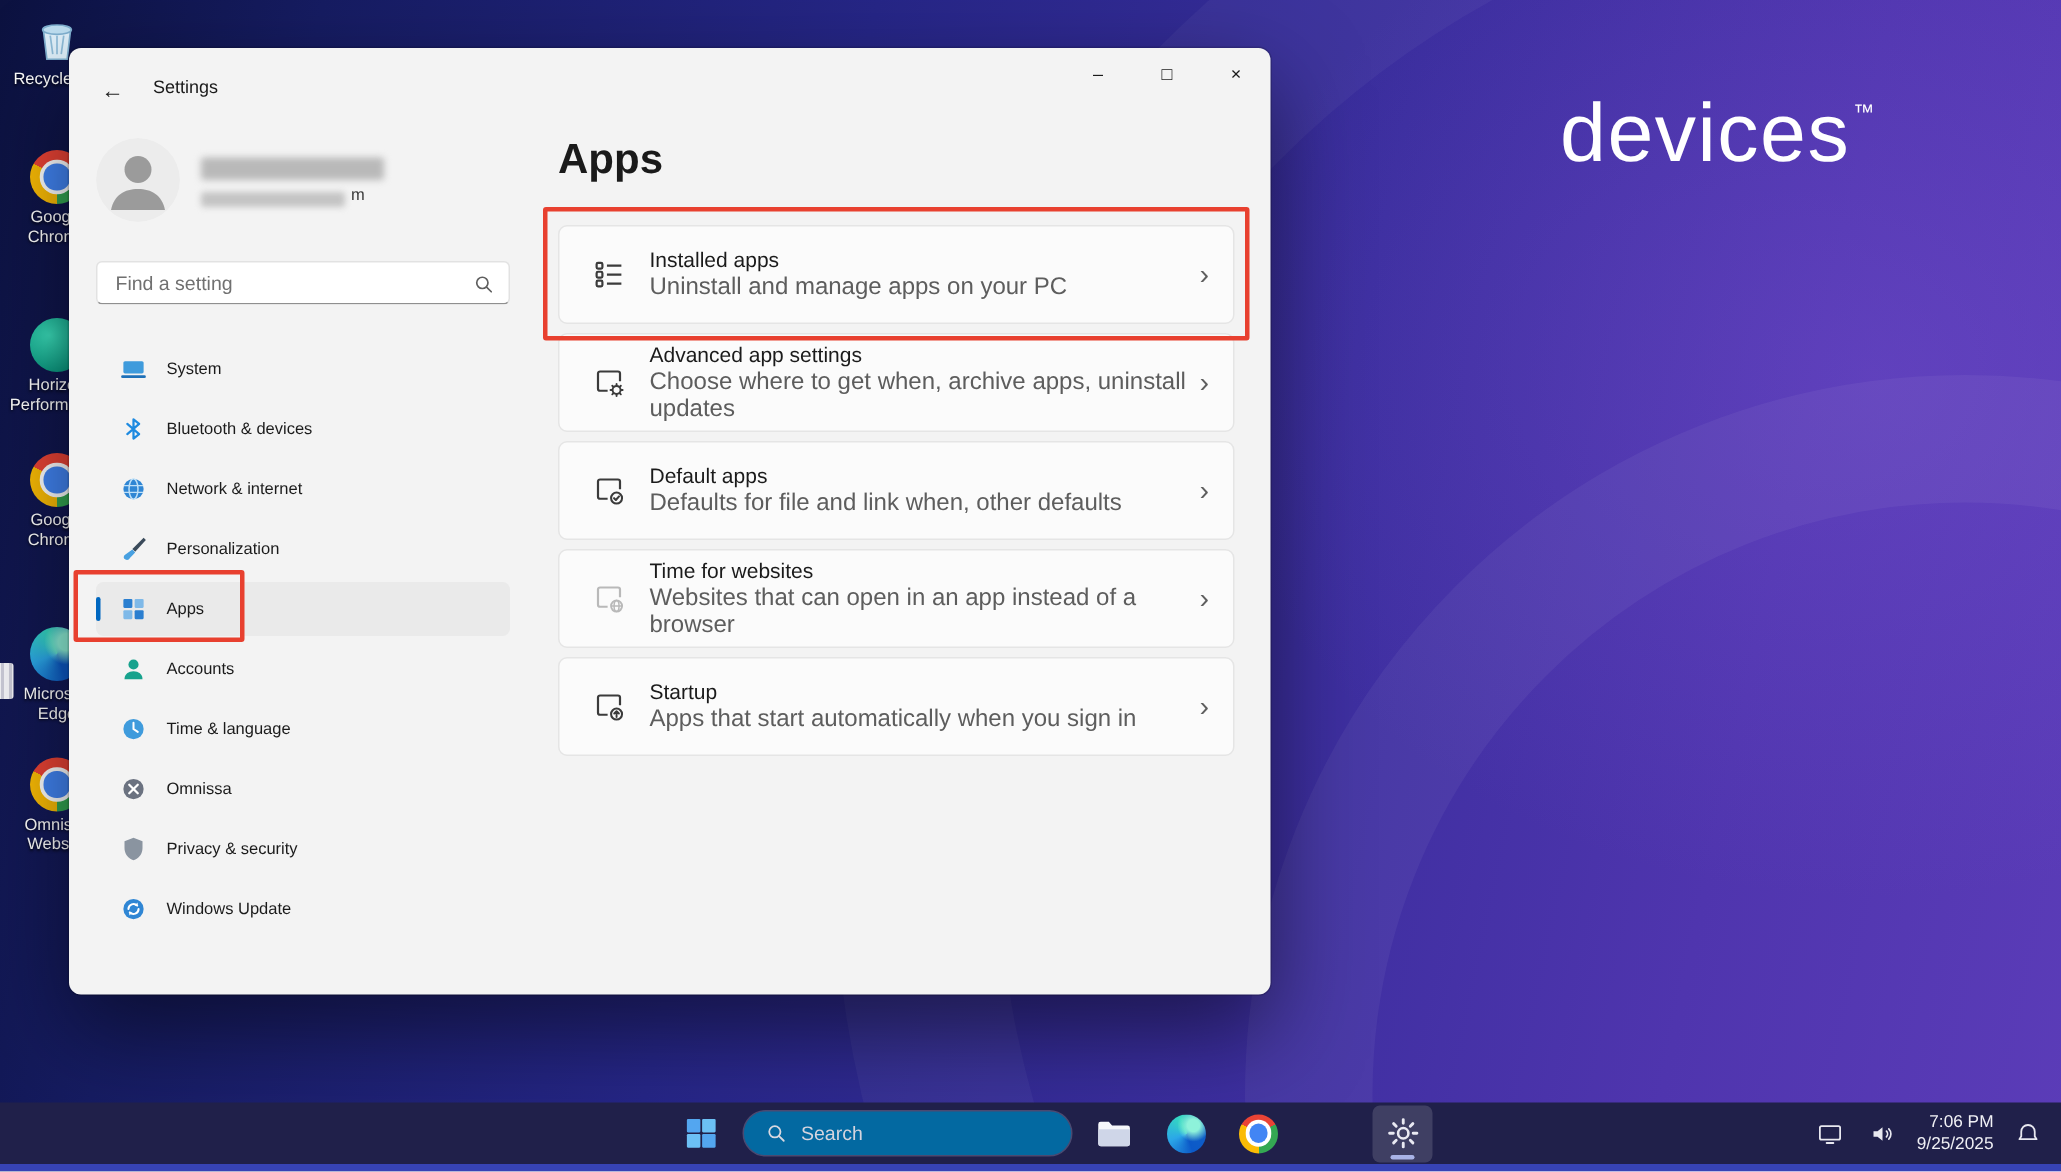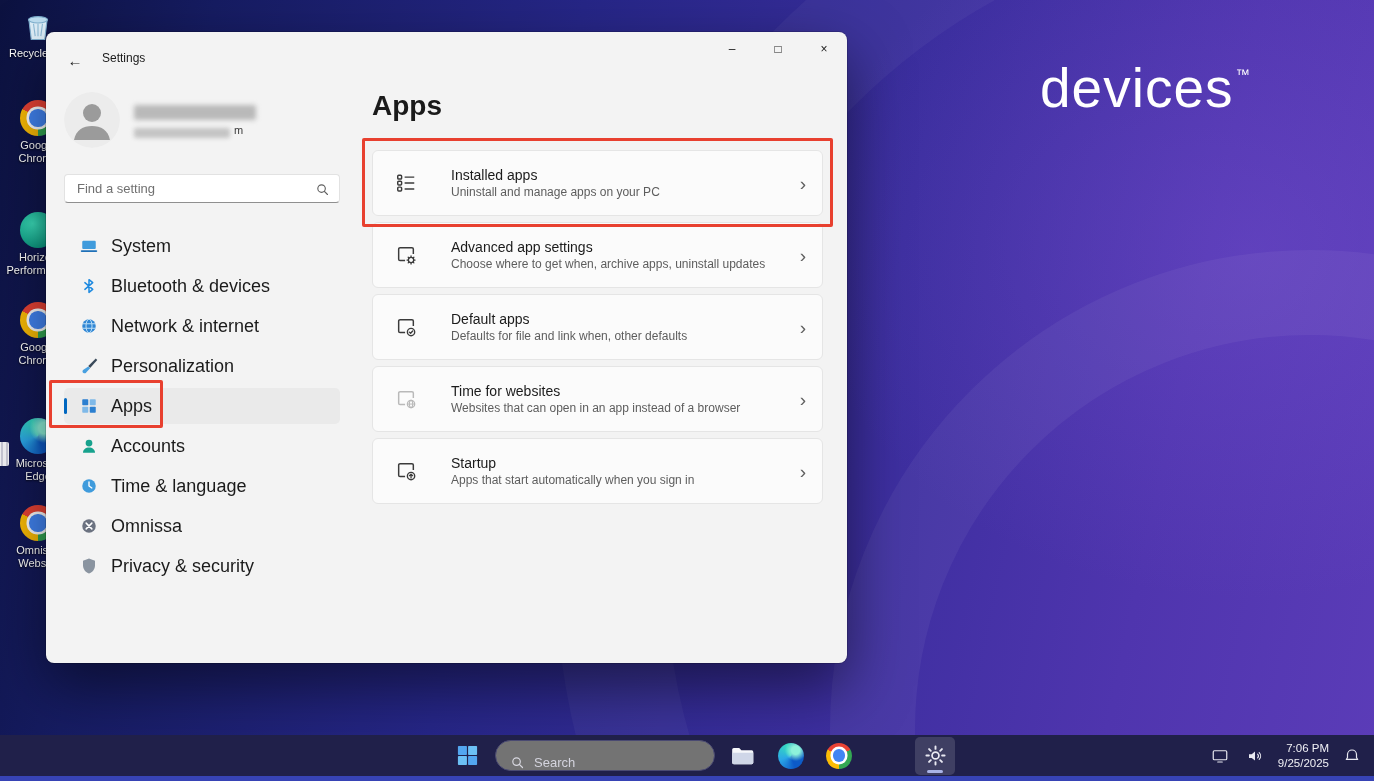--- a/index.html
+++ b/index.html
@@ -65,51 +65,51 @@
   .search-input::placeholder { color:#707070; }
   .search-mag { position:absolute; right:9px; top:7px; }
 
   .nav { position:absolute; left:18px; top:150px; width:276px; display:flex; flex-direction:column; gap:4px; }
   .nav-item { position:relative; height:36px; display:flex; align-items:center; padding-left:16px;
     border-radius:5px; cursor:pointer; }
   .nav-item.selected { background:#eaeaea; }
   .nav-item.selected .nav-ind { position:absolute; left:0; top:10px; width:3px; height:16px;
     border-radius:2px; background:#0067c0; }
   .nav-ico { width:18px; height:18px; margin-right:13px; display:flex; align-items:center; justify-content:center; }
-  .nav-label { font-size:18px; color:#1b1b1b; }
+  .nav-label { font-size:11px; color:#1b1b1b; }
 
   
   .content { position:absolute; left:325px; top:46px; right:0; bottom:0; }
   .page-title { position:absolute; left:1px; top:12px; font-size:28px; font-weight:600; color:#1a1a1a; }
   .cards { position:absolute; left:1px; top:72px; width:451px; display:flex; flex-direction:column; gap:6px; }
   .card { height:66px; background:#fbfbfb; border:1px solid #e5e5e5; border-radius:6px;
     display:flex; align-items:center; padding:0 16px 0 22px; cursor:pointer; }
   .card-ico { width:22px; height:22px; margin-right:16px; flex:0 0 auto; }
-  .card-text { display:flex; flex-direction:column; gap:2px;margin-left:18px; }
+  .card-text { display:flex; flex-direction:column; gap:2px; }
   .card-title { font-size:14px; color:#1b1b1b; }
-  .card-sub { font-size:12px; color:#5d5d5d; }
+  .card-sub { font-size:16px; color:#5d5d5d; }
   .card-chev { margin-left:auto; font-size:19px; color:#5f5f5f; line-height:1; }
 
   
   .anno { position:absolute; border:3px solid #e8402f; border-radius:2px; z-index:20; pointer-events:none; }
   .anno-nav { left:49px; top:380px; width:114px; height:48px; }
   .anno-card { left:362px; top:138px; width:471px; height:89px; }
 
   
   .taskbar { position:absolute; left:0; right:0; bottom:5px; height:41px; background:#20204a; z-index:30; }
   .bottom-strip { position:absolute; left:0; right:0; bottom:0; height:5px; background:#3743b5; z-index:29; }
   .tb-center { position:absolute; left:447px; top:0; height:41px; display:flex; align-items:center; gap:8px; }
   .tb-btn { width:40px; height:38px; border-radius:5px; display:flex; align-items:center; justify-content:center;
     position:relative; cursor:pointer; }
   .tb-btn.active { background:rgba(255,255,255,0.14); }
   .tb-btn.active::after { content:""; position:absolute; bottom:2px; left:50%; transform:translateX(-50%);
     width:16px; height:3px; border-radius:2px; background:#a9b3e6; }
   .tb-settings-gap { margin-left:48px; }
-  .search-pill { width:220px; height:31px; border-radius:16px; background:#737373; border:1px solid #4a4a72;
-    display:flex; align-items:flex-end; gap:9px; padding:0 14px; cursor:pointer; }
+  .search-pill { width:220px; height:31px; border-radius:16px; background:#0369a1; border:1px solid #4a4a72;
+    display:flex; align-items:center; gap:9px; padding:0 14px; cursor:pointer; }
   .search-pill span { font-size:13px; color:#d4d4de; }
   .tb-right { position:absolute; right:10px; top:0; height:41px; display:flex; align-items:center; gap:11px; }
   .tray-btn { display:flex; align-items:center; justify-content:center; padding:3px; border-radius:4px; cursor:pointer; }
   .clock { text-align:right; color:#f0f0f5; font-size:11.5px; line-height:1.3; cursor:pointer; }
 
   .fe-folder { width:26px; height:26px; }
   svg { display:block; }
 </style>
 </head>
 <body>
@@ -272,20 +272,32 @@
           <span class="nav-label">Omnissa</span>
         </div>
         <div class="nav-item">
           <span class="nav-ind"></span>
           <span class="nav-ico">
               <svg viewBox="0 0 24 24" width="18" height="18">
                 <path d="M12 2l8 3v6c0 5.5-3.4 9.3-8 11-4.6-1.7-8-5.5-8-11V5z" fill="#8a94a0"></path>
               </svg>
             </span>
           <span class="nav-label">Privacy &amp; security</span>
+        </div>
+        <div class="nav-item">
+          <span class="nav-ind"></span>
+          <span class="nav-ico">
+              <svg viewBox="0 0 24 24" width="18" height="18">
+                <circle cx="12" cy="12" r="9" fill="#2f86d4"></circle>
+                <path d="M7.5 12a4.5 4.5 0 0 1 7.8-3M16.5 12a4.5 4.5 0 0 1-7.8 3" stroke="#fff" stroke-width="1.8" fill="none" stroke-linecap="round"></path>
+                <path d="M15.6 6.3l.3 3-3-.3z" fill="#fff"></path>
+                <path d="M8.4 17.7l-.3-3 3 .3z" fill="#fff"></path>
+              </svg>
+            </span>
+          <span class="nav-label">Windows Update</span>
         </div>
       </div>
     </div>
 
     <div class="content">
       <div class="page-title">Apps</div>
       <div class="cards">
 
         <div class="card">
           <span class="card-ico">

